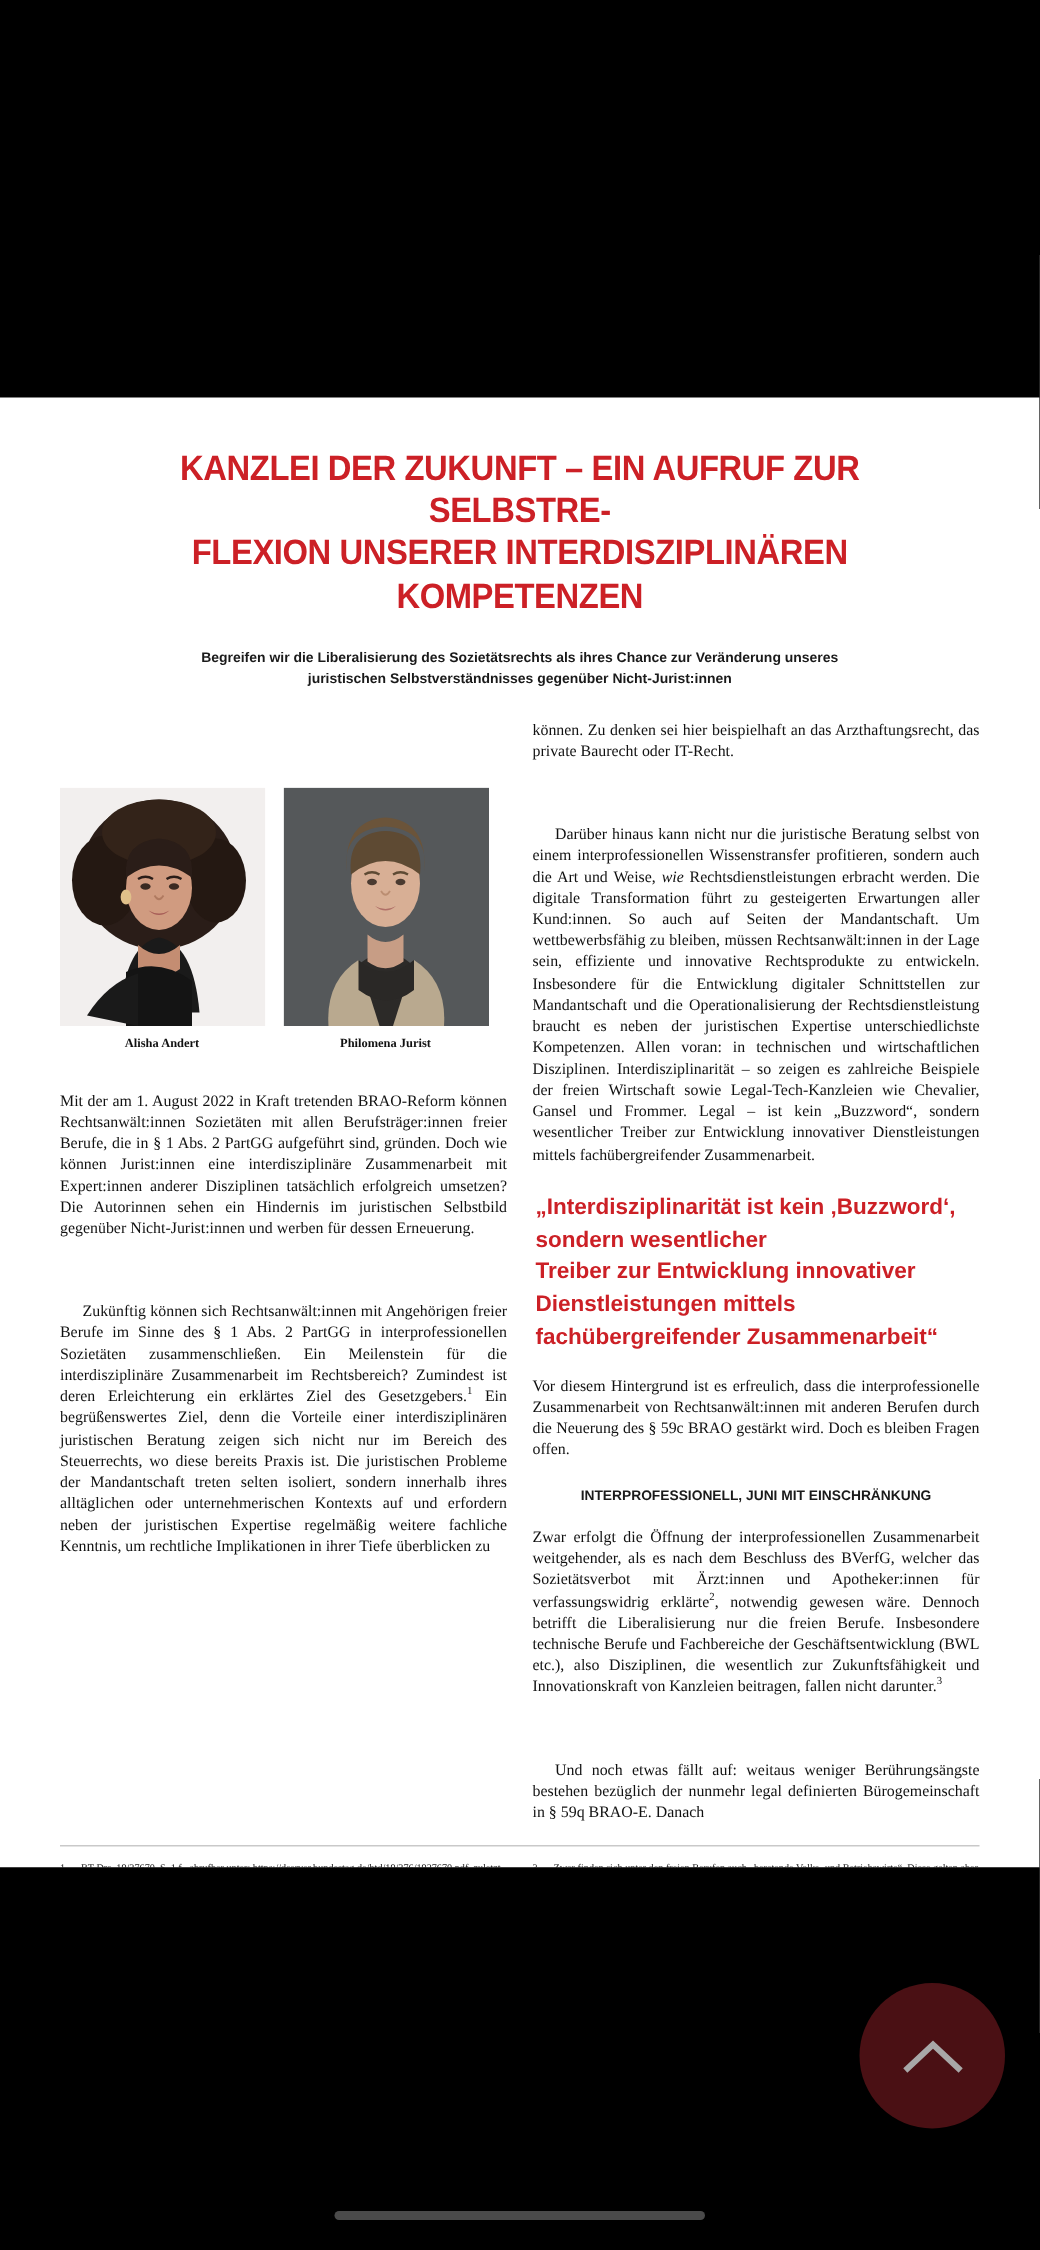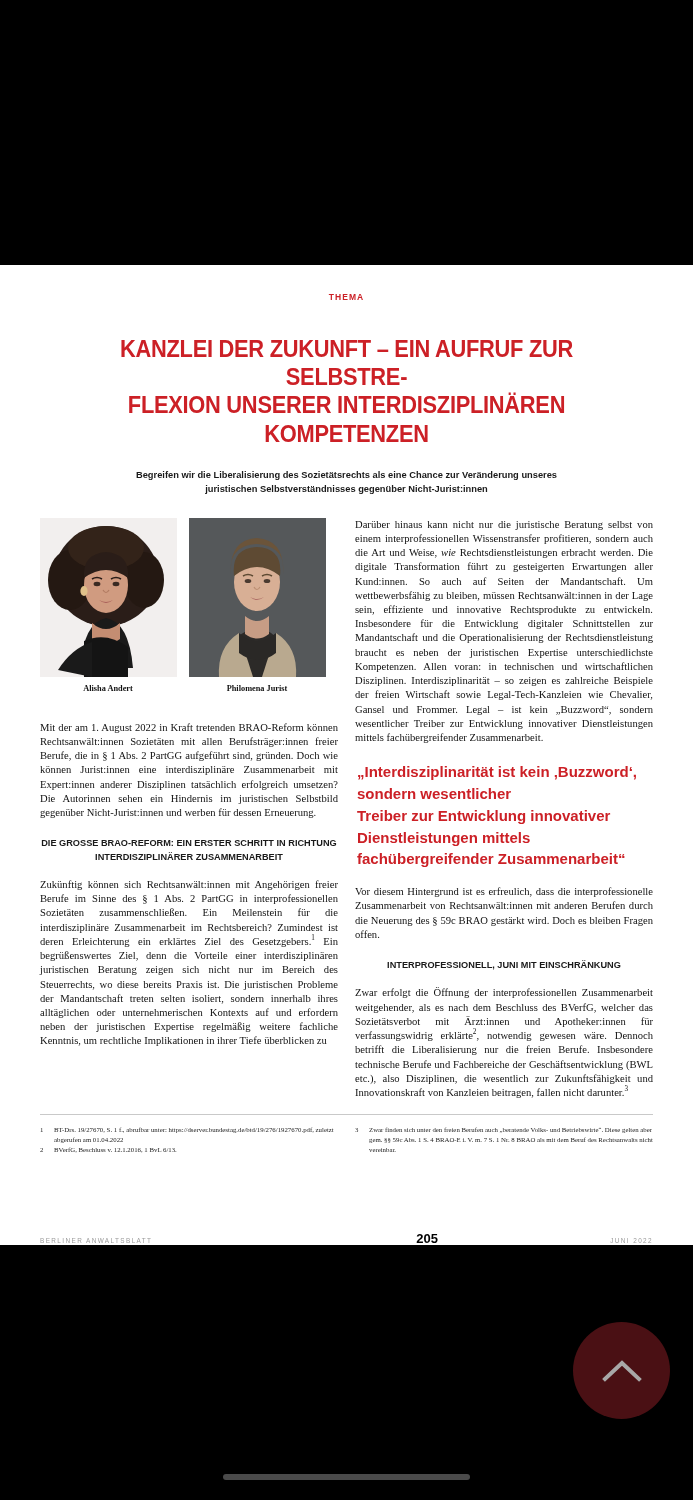--- a/index.html
+++ b/index.html
@@ -93,21 +93,21 @@
   }
   .col {
     width: 298px;
     flex: 0 0 298px;
   }
 
   .photos {
     display: flex;
     gap: 13px;
   }
-  .photo-block { width: 136px; }
+  .photo-block { width: 136px; margin-top: 44px; }
 
   .photo {
     width: 137px;
     height: 159px;
     overflow: hidden;
     position: relative;
   }
   .photo svg { display: block; width: 100%; height: 100%; }
 
   .photo-caption {
@@ -234,29 +234,28 @@
 </style>
 </head>
 <body>
 
 <div class="viewer">
 
   <div class="top-letterbox"></div>
 
   <div class="page">
 
-    <div class="kicker">THEMA</div>
 
     <h1 class="headline">
       <span>KANZLEI DER ZUKUNFT – EIN AUFRUF ZUR SELBSTRE-</span><br>
       <span>FLEXION UNSERER INTERDISZIPLINÄREN KOMPETENZEN</span>
     </h1>
 
     <div class="standfirst">
-      <span>Begreifen wir die Liberalisierung des Sozietätsrechts als eine Chance zur Veränderung unseres</span><br>
+      <span>Begreifen wir die Liberalisierung des Sozietätsrechts als ihres Chance zur Veränderung unseres</span><br>
       <span>juristischen Selbstverständnisses gegenüber Nicht-Jurist:innen</span>
     </div>
 
     <div class="columns">
 
       <div class="col">
 
         <div class="photos">
 
           <div class="photo-block">
@@ -305,47 +304,45 @@
                 <path d="M61 79 q7 4 14 0 q-7 6 -14 0 z" fill="#b07068"></path>
               </svg>
             </div>
             <div class="photo-caption">Philomena Jurist</div>
           </div>
 
         </div>
 
         <p class="body lead">Mit der am 1. August 2022 in Kraft tretenden BRAO-Reform können Rechtsanwält:innen Sozietäten mit allen Berufsträger:innen freier Berufe, die in § 1 Abs. 2 PartGG aufgeführt sind, gründen. Doch wie können Jurist:innen eine interdisziplinäre Zusammenarbeit mit Expert:innen anderer Disziplinen tatsächlich erfolgreich umsetzen? Die Autorinnen sehen ein Hindernis im juristischen Selbstbild gegenüber Nicht-Jurist:innen und werben für dessen Erneuerung.</p>
 
-        <div class="subhead">
-          <span>DIE GROSSE BRAO-REFORM: EIN ERSTER SCHRITT IN RICHTUNG</span><br>
-          <span>INTERDISZIPLINÄRER ZUSAMMENARBEIT</span>
-        </div>
 
 
         <p class="body"><span>Zukünftig können sich Rechtsanwält:innen mit Angehörigen freier Berufe im Sinne des § 1 Abs. 2 PartGG in interprofessionellen Sozietäten zusammenschließen. Ein Meilenstein für die interdisziplinäre Zusammenarbeit im Rechtsbereich? Zumindest ist deren Erleichterung ein erklärtes Ziel des Gesetzgebers.</span><sup>1</sup><span> Ein begrüßenswertes Ziel, denn die Vorteile einer interdisziplinären juristischen Beratung zeigen sich nicht nur im Bereich des Steuerrechts, wo diese bereits Praxis ist. Die juristischen Probleme der Mandantschaft treten selten isoliert, sondern innerhalb ihres alltäglichen oder unternehmerischen Kontexts auf und erfordern neben der juristischen Expertise regelmäßig weitere fachliche Kenntnis, um rechtliche Implikationen in ihrer Tiefe überblicken zu</span></p>
 
       </div>
 
       <div class="col">
 
+        <p class="body">können. Zu denken sei hier beispielhaft an das Arzthaftungsrecht, das private Baurecht oder IT-Recht.</p>
 
         <p class="body"><span>Darüber hinaus kann nicht nur die juristische Beratung selbst von einem interprofessionellen Wissenstransfer profitieren, sondern auch die Art und Weise, </span><span class="it">wie</span><span> Rechtsdienstleistungen erbracht werden. Die digitale Transformation führt zu gesteigerten Erwartungen aller Kund:innen. So auch auf Seiten der Mandantschaft. Um wettbewerbsfähig zu bleiben, müssen Rechtsanwält:innen in der Lage sein, effiziente und innovative Rechtsprodukte zu entwickeln. Insbesondere für die Entwicklung digitaler Schnittstellen zur Mandantschaft und die Operationalisierung der Rechtsdienstleistung braucht es neben der juristischen Expertise unterschiedlichste Kompetenzen. Allen voran: in technischen und wirtschaftlichen Disziplinen. Interdisziplinarität – so zeigen es zahlreiche Beispiele der freien Wirtschaft sowie Legal-Tech-Kanzleien wie Chevalier, Gansel und Frommer. Legal – ist kein „Buzzword“, sondern wesentlicher Treiber zur Entwicklung innovativer Dienstleistungen mittels fachübergreifender Zusammenarbeit.</span></p>
 
         <div class="pullquote">
           <span>„Interdisziplinarität ist kein ‚Buzzword‘, sondern wesentlicher</span><br>
           <span>Treiber zur Entwicklung innovativer Dienstleistungen mittels</span><br>
           <span>fachübergreifender Zusammenarbeit“</span>
         </div>
 
         <p class="body">Vor diesem Hintergrund ist es erfreulich, dass die interprofessionelle Zusammenarbeit von Rechtsanwält:innen mit anderen Berufen durch die Neuerung des § 59c BRAO gestärkt wird. Doch es bleiben Fragen offen.</p>
 
         <div class="subhead">INTERPROFESSIONELL, JUNI MIT EINSCHRÄNKUNG</div>
 
         <p class="body"><span>Zwar erfolgt die Öffnung der interprofessionellen Zusammenarbeit weitgehender, als es nach dem Beschluss des BVerfG, welcher das Sozietätsverbot mit Ärzt:innen und Apotheker:innen für verfassungswidrig erklärte</span><sup>2</sup><span>, notwendig gewesen wäre. Dennoch betrifft die Liberalisierung nur die freien Berufe. Insbesondere technische Berufe und Fachbereiche der Geschäftsentwicklung (BWL etc.), also Disziplinen, die wesentlich zur Zukunftsfähigkeit und Innovationskraft von Kanzleien beitragen, fallen nicht darunter.</span><sup>3</sup></p>
 
+        <p class="body">Und noch etwas fällt auf: weitaus weniger Berührungsängste bestehen bezüglich der nunmehr legal definierten Bürogemeinschaft in § 59q BRAO-E. Danach</p>
 
       </div>
     </div>
 
     <div class="rule"></div>
 
     <div class="footnotes">
       <div class="fn-col">
         <div class="fn">
           <span class="fn-num">1</span>

